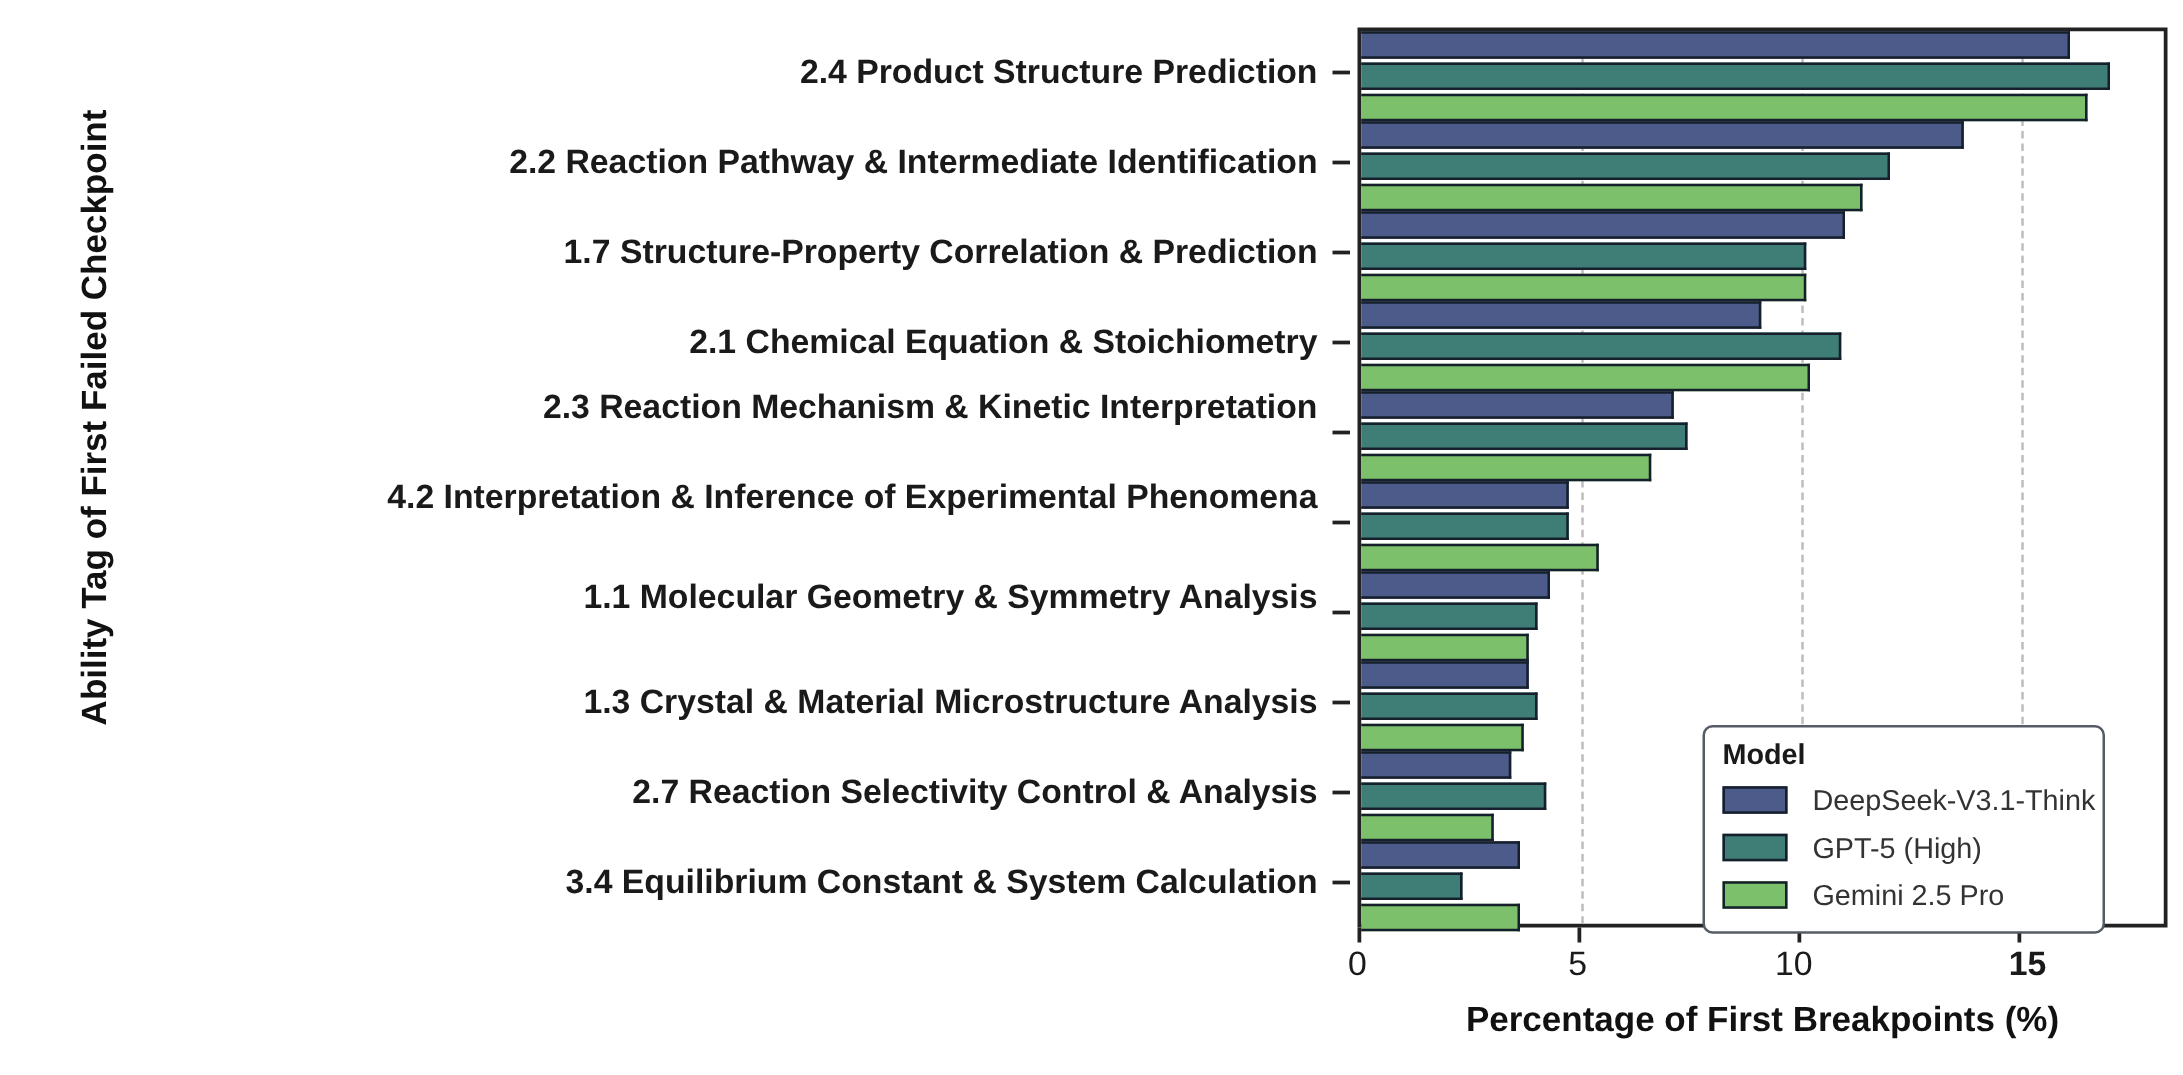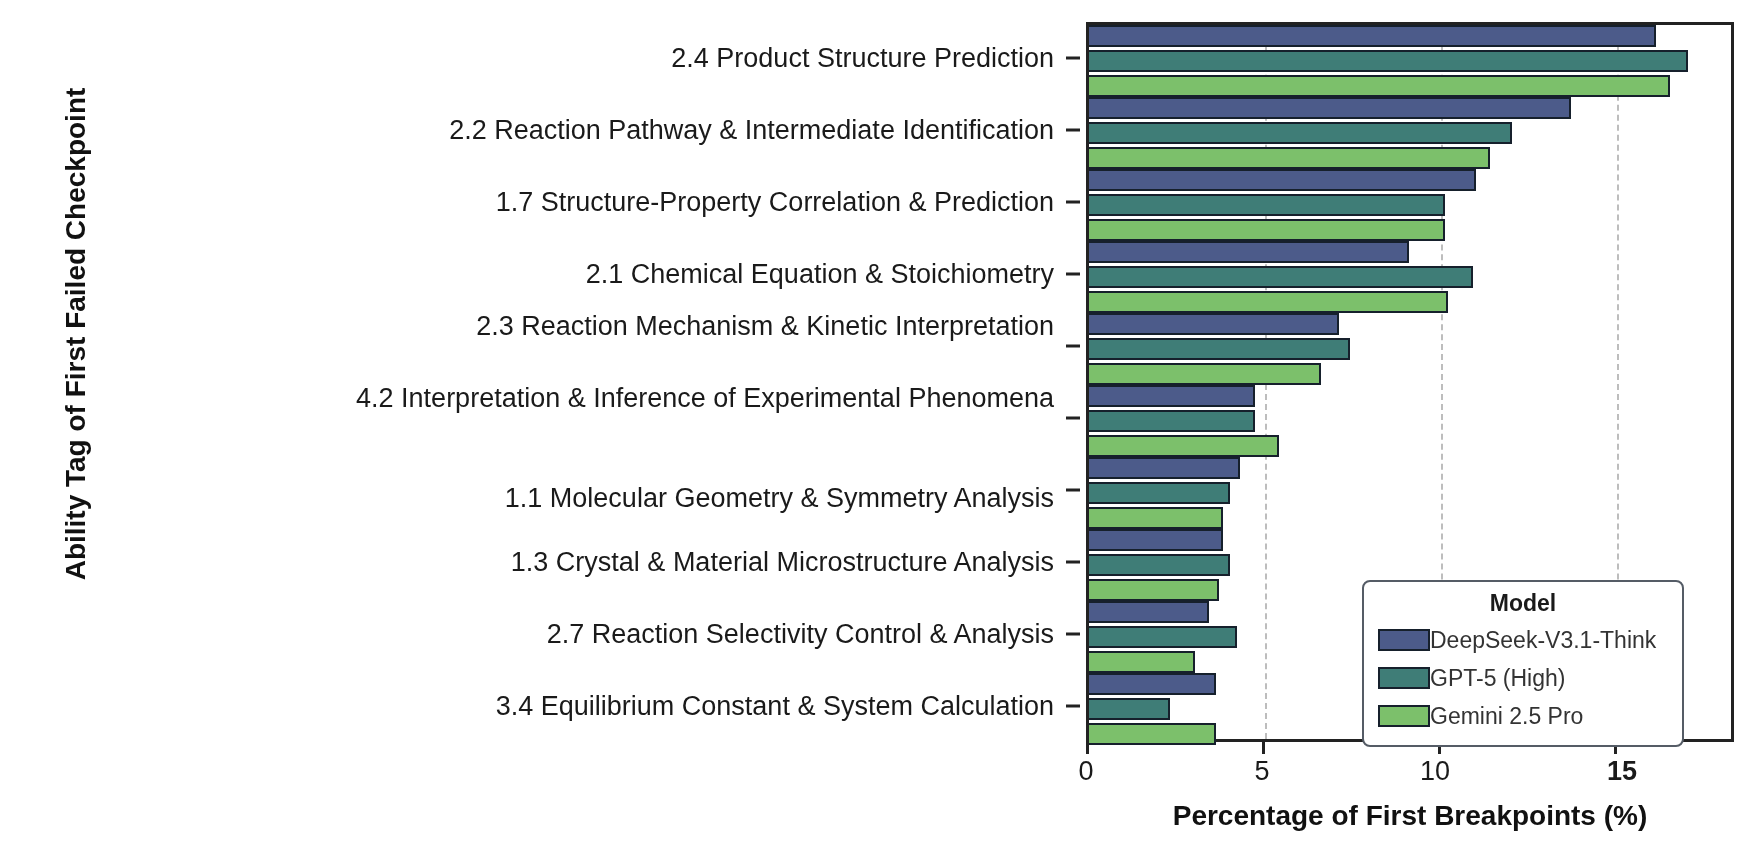--- a/index.html
+++ b/index.html
@@ -40,20 +40,21 @@
     height: 720px;
   }
   .ticklabel {
     position: absolute;
     right: 26px;
     font-size: 27px;
     color: #1a1a1a;
     white-space: nowrap;
     transform: translateY(-50%);
     text-align: right;
+    font-weight: bold;
   }
   .tickmark {
     position: absolute;
     right: 0px;
     width: 14px;
     height: 3px;
     background: #222;
     transform: translateY(-50%);
   }
 
@@ -119,30 +120,29 @@
     position: absolute;
     left: 1362px;
     top: 580px;
     width: 322px;
     background: #ffffff;
     border: 2.5px solid #555c66;
     border-radius: 8px;
     padding: 8px 14px 10px 14px;
   }
   .legend-title {
-    text-align: center;
     font-size: 23px;
     font-weight: bold;
     color: #1a1a1a;
     margin-bottom: 4px;
   }
   .legend-row {
     display: flex;
     align-items: center;
-    gap: 0;
+    gap: 20px;
     height: 38px;
   }
   .legend-swatch {
     width: 52px; height: 22px;
     border: 2.5px solid #16202c;
     flex: 0 0 auto;
   }
   .legend-text {
     font-size: 23px;
     color: #333333;
@@ -162,21 +162,21 @@
       <div class="ticklabel" style="top: 108px;">2.2 Reaction Pathway &amp; Intermediate Identification</div>
       <div class="tickmark" style="top: 108px;"></div>
       <div class="ticklabel" style="top: 180px;">1.7 Structure-Property Correlation &amp; Prediction</div>
       <div class="tickmark" style="top: 180px;"></div>
       <div class="ticklabel" style="top: 252px; margin-left: 20px;">2.1 Chemical Equation &amp; Stoichiometry</div>
       <div class="tickmark" style="top: 252px;"></div>
       <div class="ticklabel" style="top: 304px;">2.3 Reaction Mechanism &amp; Kinetic Interpretation</div>
       <div class="tickmark" style="top: 324px;"></div>
       <div class="ticklabel" style="top: 376px;">4.2 Interpretation &amp; Inference of Experimental Phenomena</div>
       <div class="tickmark" style="top: 396px;"></div>
-      <div class="ticklabel" style="top: 476px;">1.1 Molecular Geometry &amp; Symmetry Analysis</div>
+      <div class="ticklabel" style="top: 456px;">1.1 Molecular Geometry &amp; Symmetry Analysis</div>
       <div class="tickmark" style="top: 468px;"></div>
       <div class="ticklabel" style="top: 540px;">1.3 Crystal &amp; Material Microstructure Analysis</div>
       <div class="tickmark" style="top: 540px;"></div>
       <div class="ticklabel" style="top: 612px;">2.7 Reaction Selectivity Control &amp; Analysis</div>
       <div class="tickmark" style="top: 612px;"></div>
       <div class="ticklabel" style="top: 684px;">3.4 Equilibrium Constant &amp; System Calculation</div>
       <div class="tickmark" style="top: 684px;"></div>
     </div>
 
   <div class="plot" id="plot">

